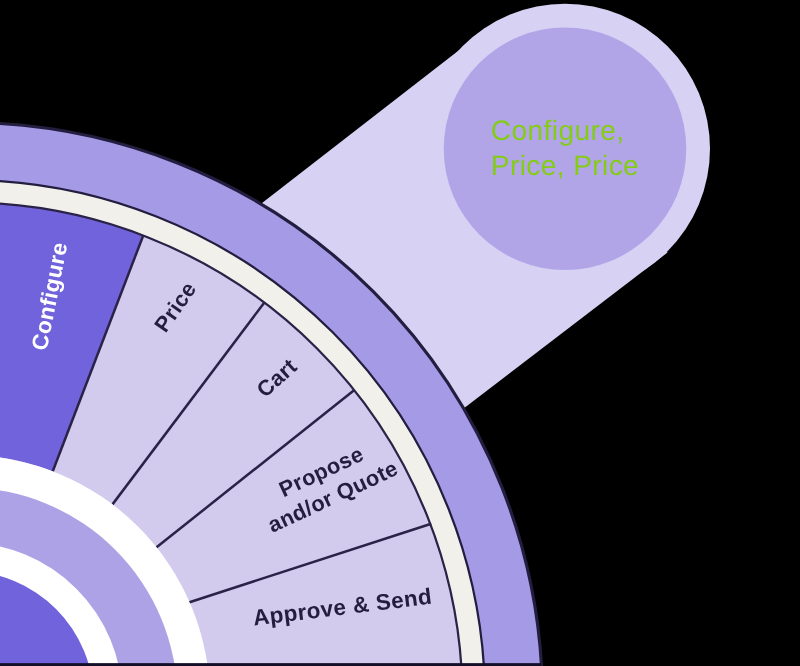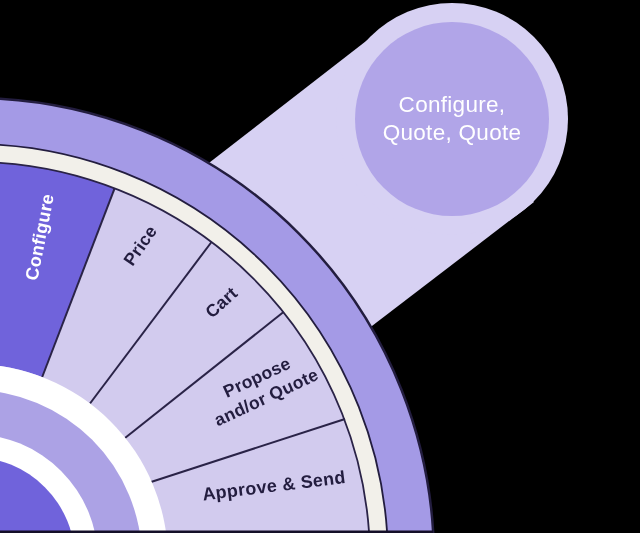--- a/index.html
+++ b/index.html
@@ -43,22 +43,21 @@
     display: block;
   }
   .callout-label {
     position: absolute;
     left: 452px;
     top: 119px;
     transform: translate(-50%, -50%);
     font-size: 22.5px;
     font-weight: 500;
     letter-spacing: 0.3px;
-    color: #ffffff;
-    text-align: center;
+    color: #84cc16;
     line-height: 28px;
     white-space: nowrap;
   }
   .callout-label .line {
     display: block;
   }
 </style>
 </head>
 <body>
 
@@ -107,16 +106,16 @@
 
   <div class="seg-label" style="left:262px; top:388px; --rot:-25deg;">
     <span class="line">Propose</span>
     <span class="line">and/or Quote</span>
   </div>
 
   <div class="seg-label big" style="left:274px; top:486px; --rot:-7deg;">Approve &amp; Send</div>
 
   <div class="callout-label">
     <span class="line">Configure,</span>
-    <span class="line">Quote, Quote</span>
+    <span class="line">Price, Price</span>
   </div>
 
 </div>
 
 </body></html>

